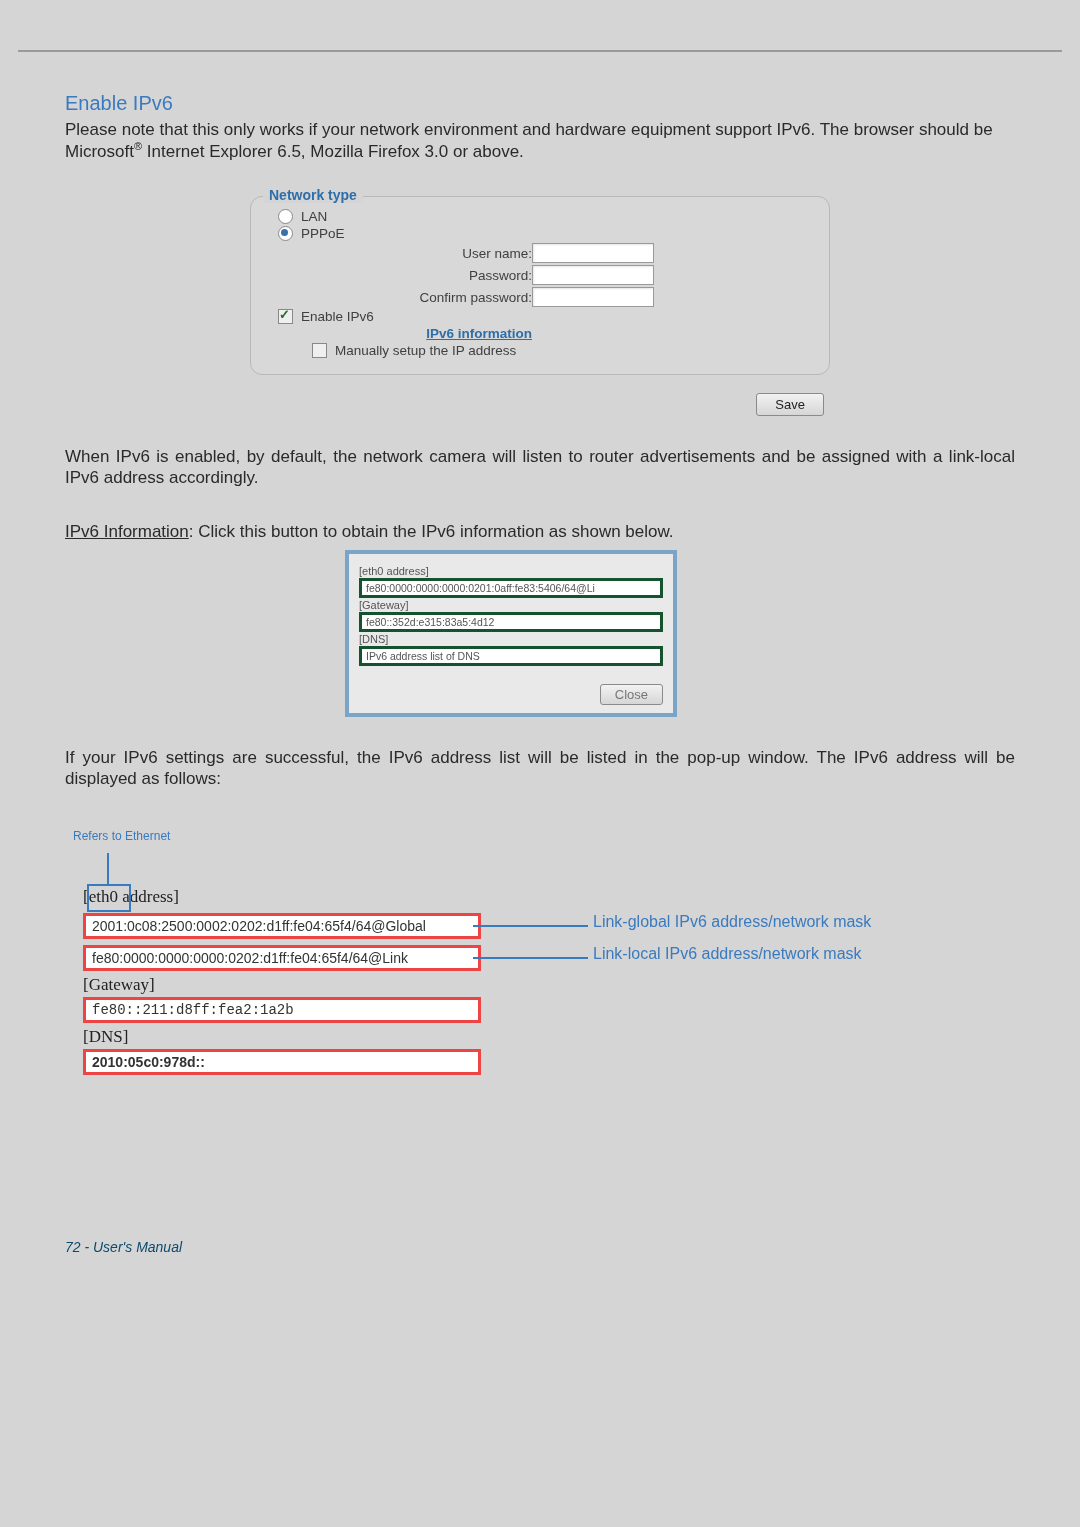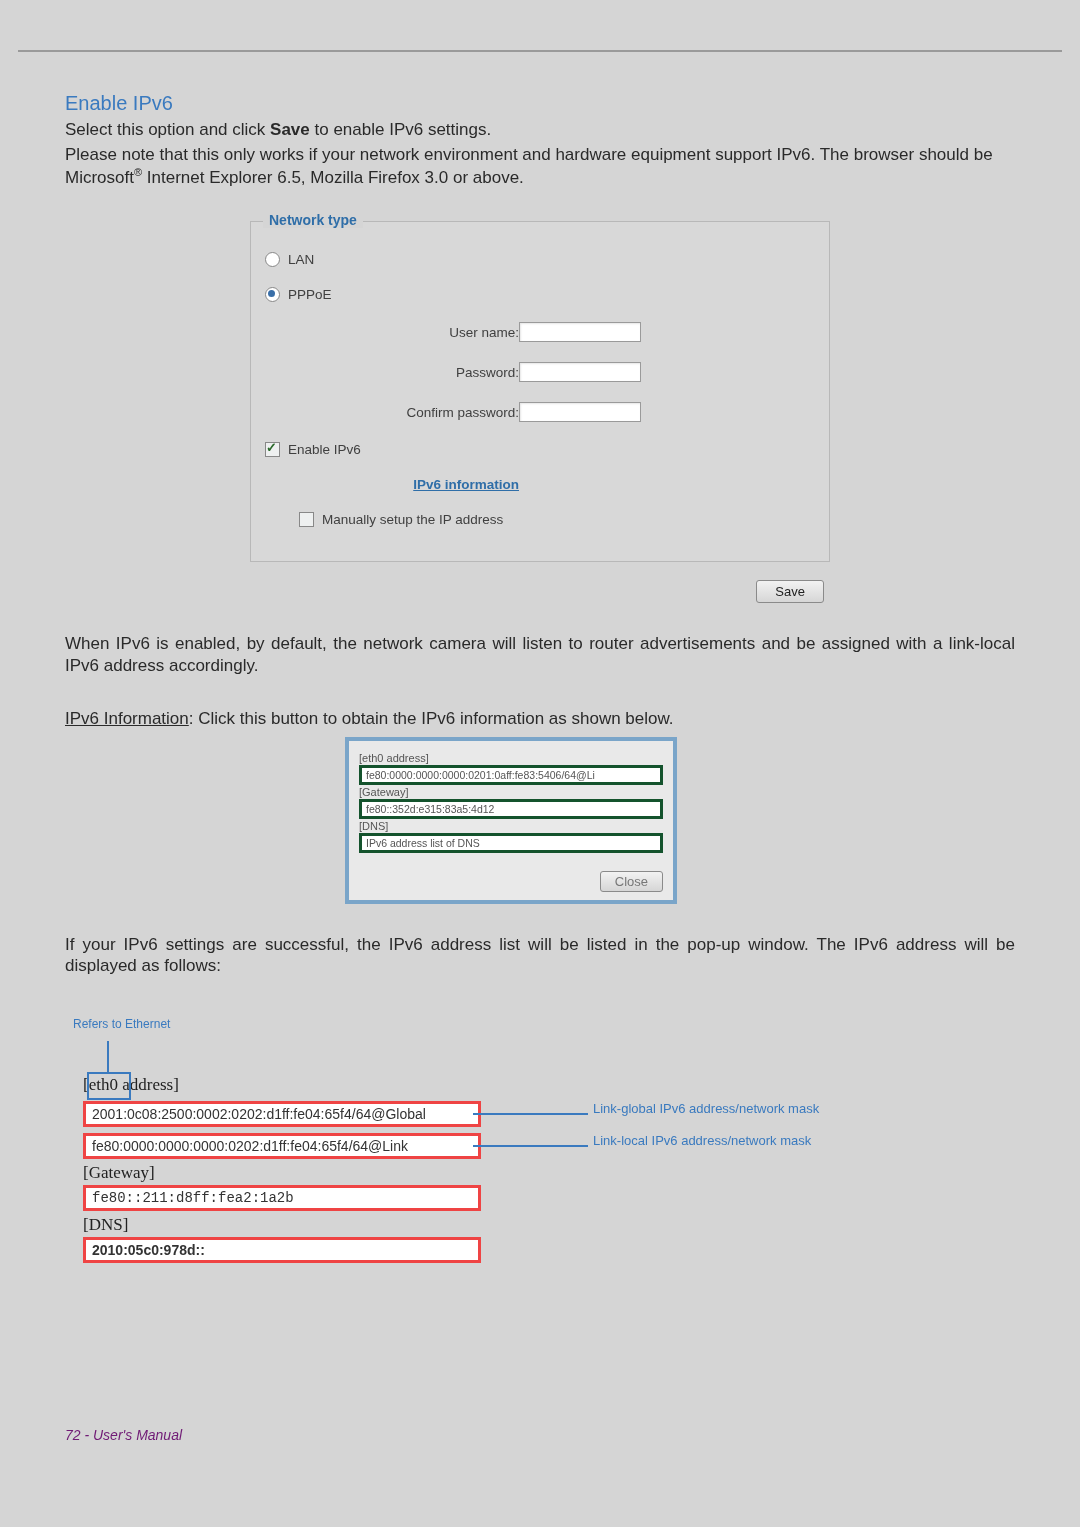--- a/index.html
+++ b/index.html
@@ -51,39 +51,39 @@
   .underline { text-decoration: underline; }
 
   
   .panel-wrap {
     margin: 28px auto 8px auto;
     width: 580px;
     padding: 6px 10px 10px 10px;
   }
   .fieldset {
     border: 1px solid #b8b8b8;
-    border-radius: 0;
-    padding: 10px 14px 14px 14px;
+    border-radius: 12px;
+    padding: 10px 14px 14px 27px;
     position: relative;
     background: #d8d8d8;
   }
   .legend {
     position: absolute;
     top: -10px;
     left: 12px;
     background: #d5d5d5;
     padding: 0 6px;
     color: #2f6ea8;
     font-weight: bold;
     font-size: 14px;
   }
   .row {
     display: flex;
     align-items: center;
-    margin: 20px 0;
+    margin: 2px 0;
     font-size: 13.5px;
     color: #404040;
   }
   .row .rlabel { flex: 0 0 220px; }
   .row .rlabel.indent { padding-left: 34px; text-align: right; }
   .radio, .checkbox {
     width: 13px; height: 13px;
     display: inline-block;
     border: 1px solid #888;
     margin-right: 8px;
@@ -171,49 +171,46 @@
     position: absolute;
   }
   .hconn {
     position: absolute;
     height: 0;
     border-top: 2px solid #3a7abf;
   }
   .rlabel-blue {
     position: absolute;
     color: #3a7abf;
-    font-size: 13px;
+    font-size: 16px;
     text-align: right;
   }
   .eth-box {
     position: absolute;
     border: 2px solid #3a7abf;
     padding: 0 1px;
   }
 
   
   .footer {
     padding: 120px 65px 0 65px;
-    color: #701a75;
+    color: #0c4a6e;
     font-style: italic;
     font-size: 14px;
   }
 </style>
 </head>
 <body>
 
 <div class="page">
   <div class="divider"></div>
 
   <div class="content">
     <div class="h-blue">Enable IPv6</div>
 
-    <p class="para">
-      <span>Select this option and click </span><span class="bold">Save</span><span> to enable IPv6 settings.</span>
-    </p>
     <p class="para">
       <span>Please note that this only works if your network environment and hardware equipment support IPv6. The browser should be Microsoft</span><span class="sup">®</span><span> Internet Explorer 6.5, Mozilla Firefox 3.0 or above.</span>
     </p>
 
     <div class="panel-wrap">
       <div class="fieldset">
         <div class="legend">Network type</div>
 
         <div class="row">
           <span class="radio"></span>

